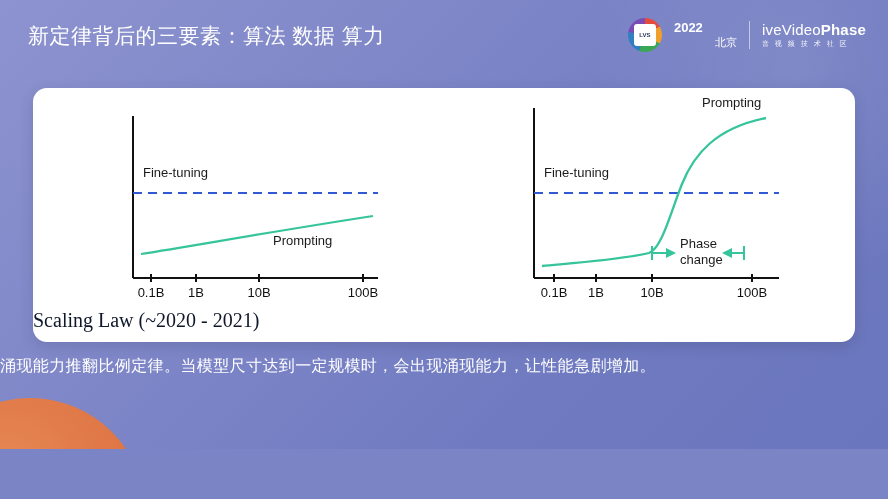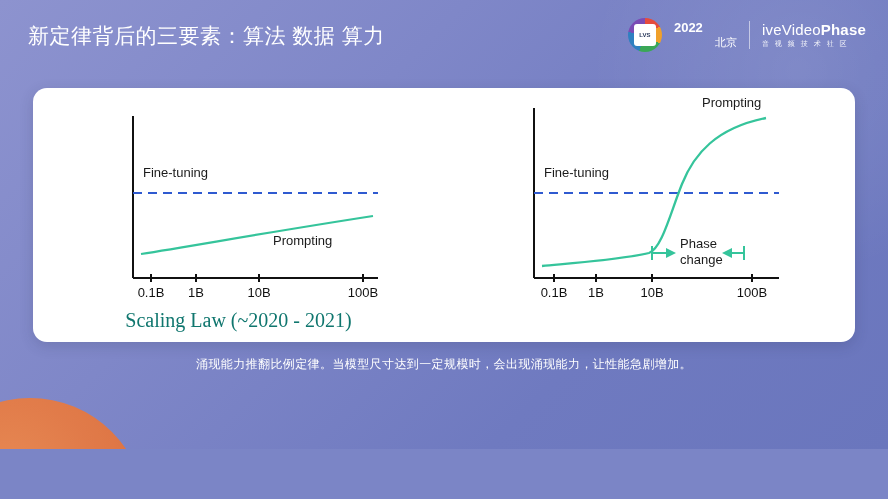--- a/index.html
+++ b/index.html
@@ -137,32 +137,30 @@
   .chart-right { left: 411px; }
   .chart svg {
     position: absolute;
     left: 0;
     top: 0;
   }
   .chart-caption {
     position: absolute;
     bottom: 10px;
     width: 100%;
-    text-align: center;
     font-family: "Liberation Serif", serif;
     font-size: 20px;
-    color: #0f766e;
+    color: #0f172a;
   }
   .caption-bar {
     position: absolute;
     left: 0;
     top: 356px;
     width: 888px;
-    text-align: center;
-    font-size: 12px;
+    font-size: 16px;
     color: #ffffff;
     letter-spacing: 0.4px;
   }
   .svg-label {
     font-family: "Liberation Sans", sans-serif;
     font-size: 13px;
     fill: #1b1b1b;
   }
   .svg-tick {
     font-family: "Liberation Sans", sans-serif;

